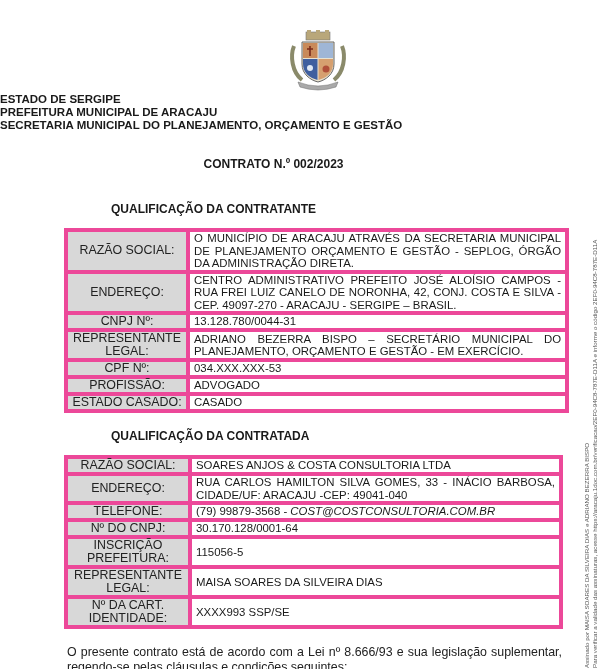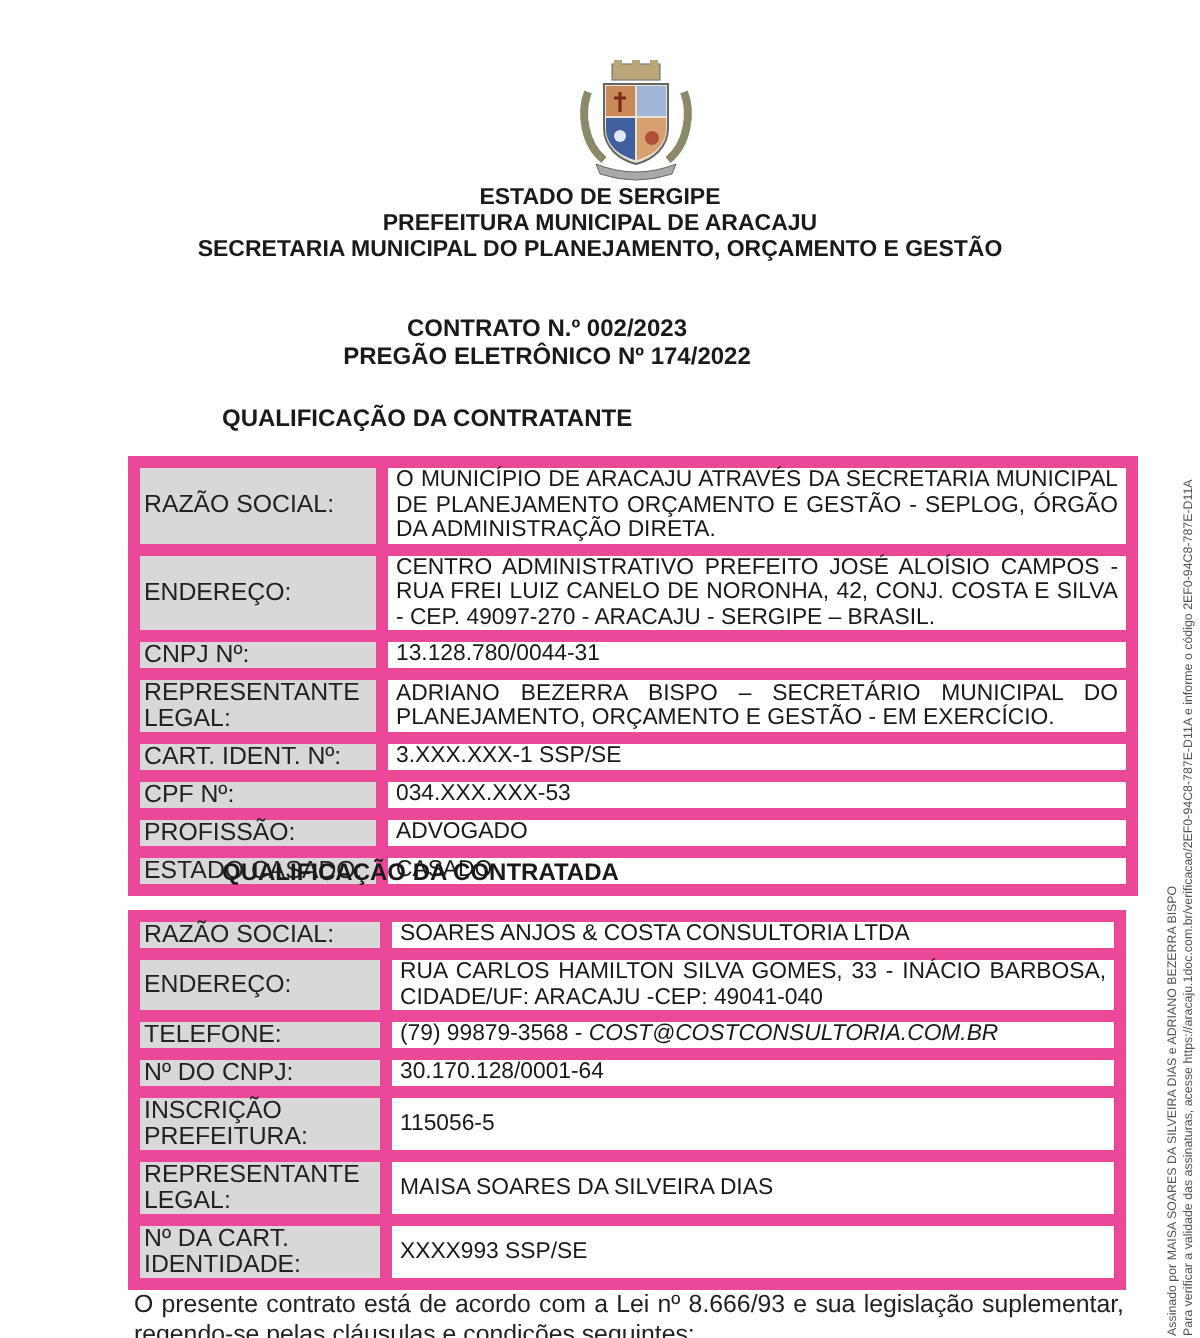--- a/index.html
+++ b/index.html
@@ -4,43 +4,43 @@
   <style>
     html, body { margin: 0; padding: 0; background: #ffffff; }
     body {
       width: 600px; height: 669px; overflow: hidden; position: relative;
       font-family: "Liberation Sans", sans-serif; color: #1a1a1a;
     }
     .crest {
       position: absolute; left: 288px; top: 30px; width: 60px; height: 62px;
     }
     .header {
-      position: absolute; left: 0; width: 600px; text-align: center;
+      position: absolute; left: 0; width: 600px; 
       font-weight: bold; font-size: 11.5px; line-height: 13px;
     }
     .header.h1 { top: 93px; }
     .title {
       position: absolute; left: 0; width: 531px; text-align: center;
       font-weight: bold; font-size: 12px; line-height: 13.5px; top: 158px; padding-left: 16px; box-sizing: border-box;
     }
     .section-title {
       position: absolute; left: 67px; font-weight: bold; font-size: 12px; margin-left: 44px;
     }
     .section-title.s1 { top: 202px; }
     .section-title.s2 { top: 429px; }
 
     table.q {
       position: absolute; left: 64px; border-collapse: collapse;
       font-size: 11.4px; line-height: 12.5px;
     }
     table.q td {
-      border: 6px solid #ec4899; padding: 0 4px; vertical-align: middle;
+      border: 4px solid #ec4899; padding: 0 4px; vertical-align: middle;
     }
     table.q td.lbl {
-      background: #d8d8d8; color: #222;
+      background: #d8d8d8; text-align: center; color: #222;
       font-size: 12.4px; line-height: 13px; padding: 0 2px;
     }
     table.q td.val { text-align: justify; text-align-last: left; }
     table.t1 { top: 228px; width: 505px; }
     table.t1 td.lbl { width: 114px; }
     table.t2 { top: 455px; width: 499px; }
     table.t2 td.lbl { width: 116px; }
     .em { font-style: italic; margin-top: 36px; }
 
     .para {
@@ -79,21 +79,20 @@
 </div>
 
 <div class="header h1">
   <div>ESTADO DE SERGIPE</div>
   <div>PREFEITURA MUNICIPAL DE ARACAJU</div>
   <div>SECRETARIA MUNICIPAL DO PLANEJAMENTO, ORÇAMENTO E GESTÃO</div>
 </div>
 
 <div class="title">
   <div>CONTRATO N.º 002/2023</div>
-  <div>PREGÃO ELETRÔNICO Nº 174/2022</div>
 </div>
 
 <div class="section-title s1">QUALIFICAÇÃO DA CONTRATANTE</div>
 
 <table class="q t1">
   <tbody>
       <tr style="height:41px">
     <td class="lbl">RAZÃO SOCIAL:</td>
     <td class="val">O MUNICÍPIO DE ARACAJU ATRAVÉS DA SECRETARIA MUNICIPAL DE PLANEJAMENTO ORÇAMENTO E GESTÃO - SEPLOG, ÓRGÃO DA ADMINISTRAÇÃO DIRETA.</td>
   </tr>
@@ -101,24 +100,20 @@
     <td class="lbl">ENDEREÇO:</td>
     <td class="val">CENTRO ADMINISTRATIVO PREFEITO JOSÉ ALOÍSIO CAMPOS - RUA FREI LUIZ CANELO DE NORONHA, 42, CONJ. COSTA E SILVA - CEP. 49097-270 - ARACAJU - SERGIPE – BRASIL.</td>
   </tr>
   <tr style="height:13px">
     <td class="lbl">CNPJ Nº:</td>
     <td class="val">13.128.780/0044-31</td>
   </tr>
   <tr style="height:28px">
     <td class="lbl">REPRESENTANTE LEGAL:</td>
     <td class="val">ADRIANO BEZERRA BISPO – SECRETÁRIO MUNICIPAL DO PLANEJAMENTO, ORÇAMENTO E GESTÃO - EM EXERCÍCIO.</td>
-  </tr>
-  <tr style="height:13px">
-    <td class="lbl">CART. IDENT. Nº:</td>
-    <td class="val">3.XXX.XXX-1 SSP/SE</td>
   </tr>
   <tr style="height:13px">
     <td class="lbl">CPF Nº:</td>
     <td class="val">034.XXX.XXX-53</td>
   </tr>
   <tr style="height:13px">
     <td class="lbl">PROFISSÃO:</td>
     <td class="val">ADVOGADO</td>
   </tr>
   <tr style="height:13px">

